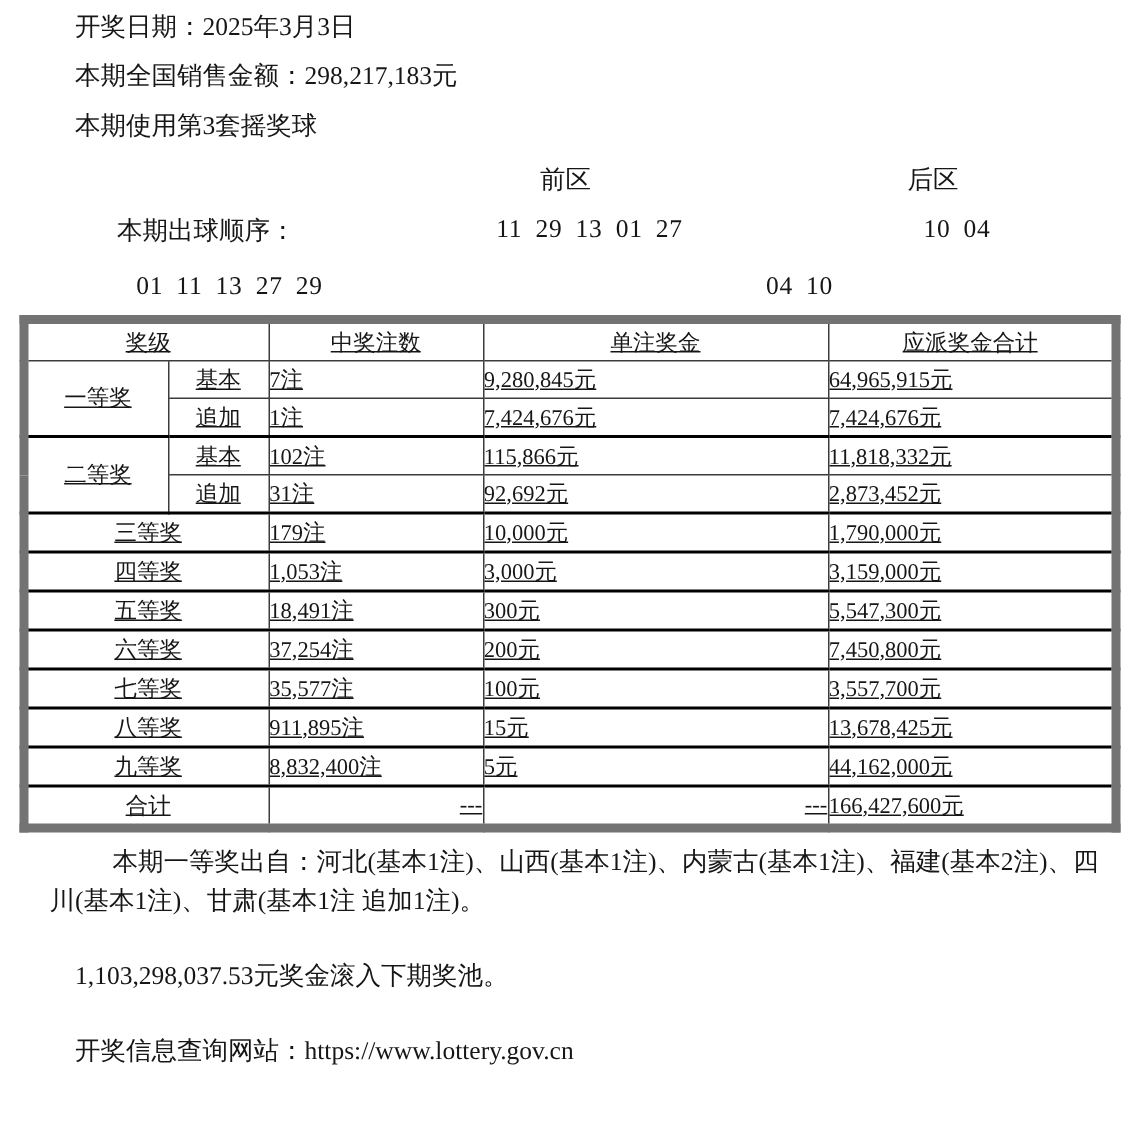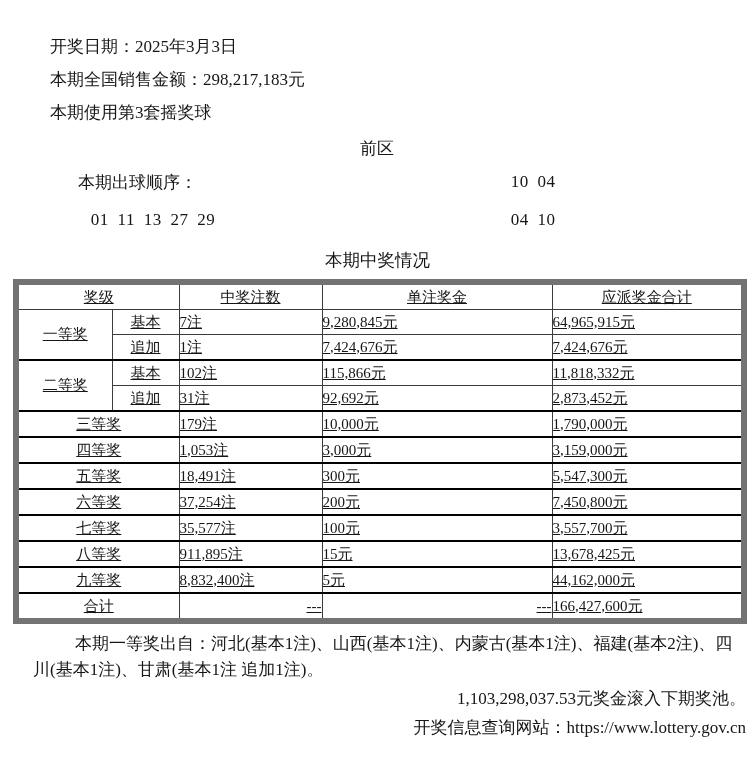--- a/index.html
+++ b/index.html
@@ -5,21 +5,21 @@
   html,body{margin:0;padding:0;background:#fff;}
   body{
     width:755px;height:757px;
     font-family:"Liberation Serif","DejaVu Serif",serif;
     color:#161616;
     -webkit-font-smoothing:antialiased;
   }
   .page{position:relative;width:755px;height:757px;background:#ffffff;overflow:hidden;}
 
   
-  .top-info{padding-top:30px;}
+  .top-info{padding-top:1px;}
   .top-info p{margin:0 0 0 50px;font-size:17px;line-height:33px;white-space:pre;}
 
   
   .zones{margin-top:4px;}
   .zrow{display:grid;grid-template-columns:250px 230px 50px 160px 1fr;align-items:center;font-size:17px;padding-left:12px;}
   .zrow.zhead{height:30px;}
   .zrow.znums{height:38px;margin-left:16px;}
   .zc-label{padding-left:50px;white-space:pre;}
   .zc-front,.zc-back{text-align:center;}
   .balls{word-spacing:4px;letter-spacing:0.5px;}
@@ -52,53 +52,54 @@
   col.c-total{width:192px;}
   tr.thick td{border-top:2px solid #000;}
   .tc{text-align:center;}
   .num{text-align:left;padding-right:6px;}
   .dash2{text-align:right;padding-right:24px;}
   .dash3{text-align:right;padding-right:46px;}
 
   
   .footer{margin:7px 9px 0 8px;font-size:17px;}
   .footer p{margin:0;text-indent:42px;line-height:26px;}
-  .footer p.gap{margin-top:3px;text-align:right;}
+  .footer p.gap{margin-top:24px;}
   .footer .origin{max-width:712px;margin-left:25px;}
 </style>
 </head>
 <body>
 
 <div class="page">
 
   <div class="top-info">
     <p>开奖日期：2025年3月3日</p>
     <p>本期全国销售金额：298,217,183元</p>
     <p>本期使用第3套摇奖球</p>
   </div>
 
   <div class="zones">
     <div class="zrow zhead">
       <span class="zc-label"></span>
       <span class="zc-front">前区</span>
       <span></span>
+      <span class="zc-back">后区</span>
     </div>
     <div class="zrow znums">
       <span class="zc-label">本期出球顺序：</span>
+      <span class="zc-front balls">11 29 13 01 27</span>
       <span></span>
       <span class="zc-back balls">10 04</span>
     </div>
     <div class="zrow znums">
       <span class="zc-front balls">01 11 13 27 29</span>
       <span></span>
       <span class="zc-back balls">04 10</span>
     </div>
   </div>
 
-  <h2 class="tbl-title">本期中奖情况</h2>
 
   <table class="prize">
     <colgroup>
       <col class="c-level">
         <col class="c-sub">
         <col class="c-count">
         <col class="c-single">
         <col class="c-total">
     </colgroup>
     <thead>

